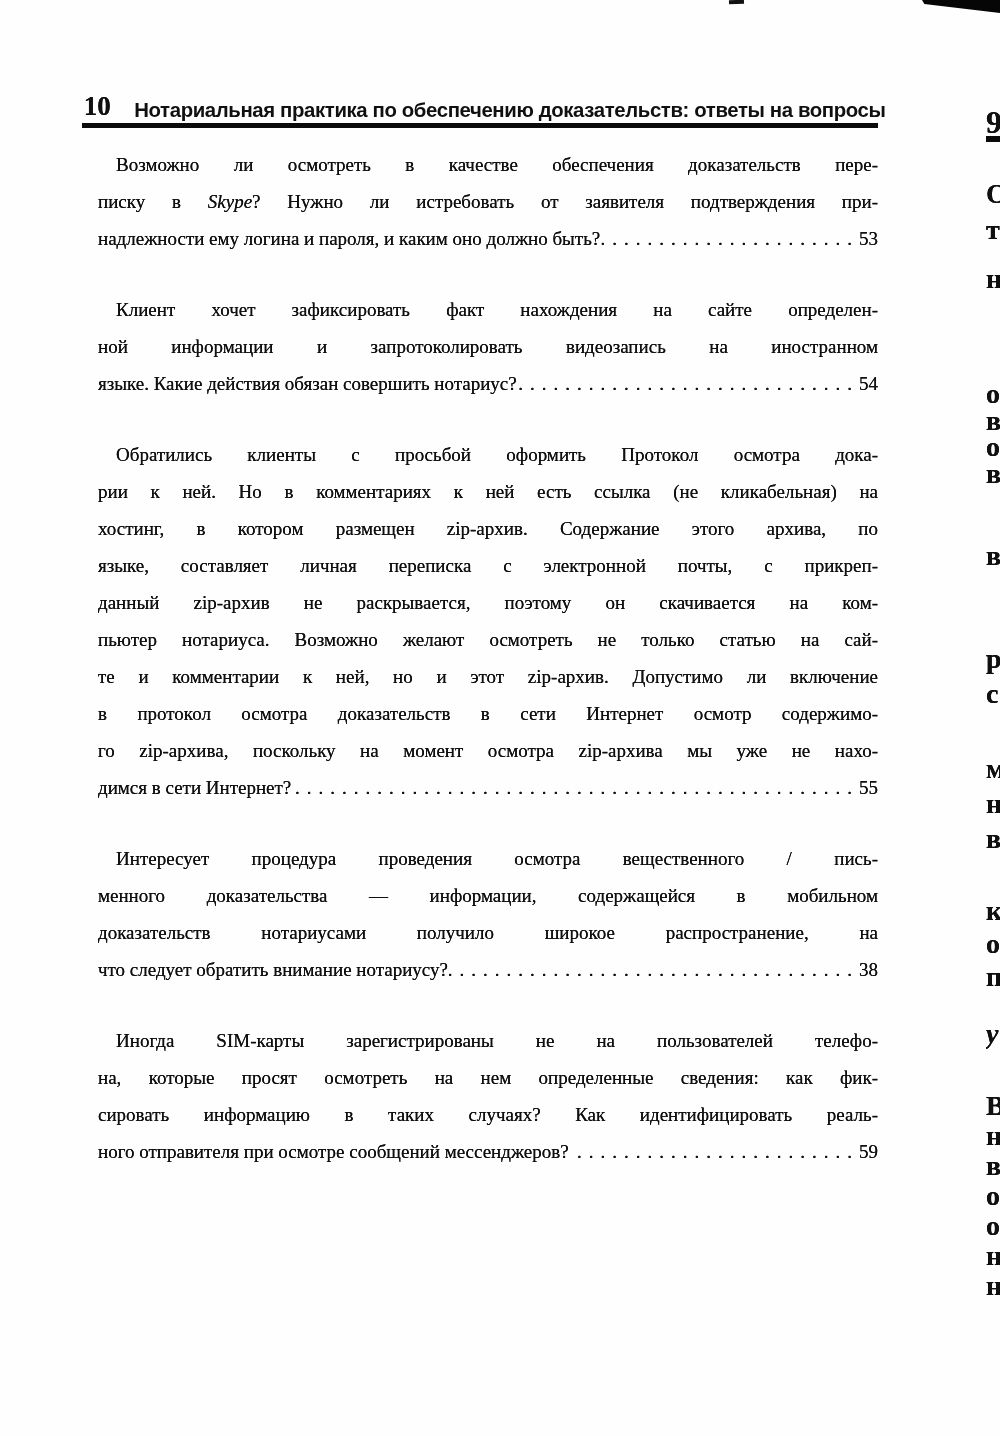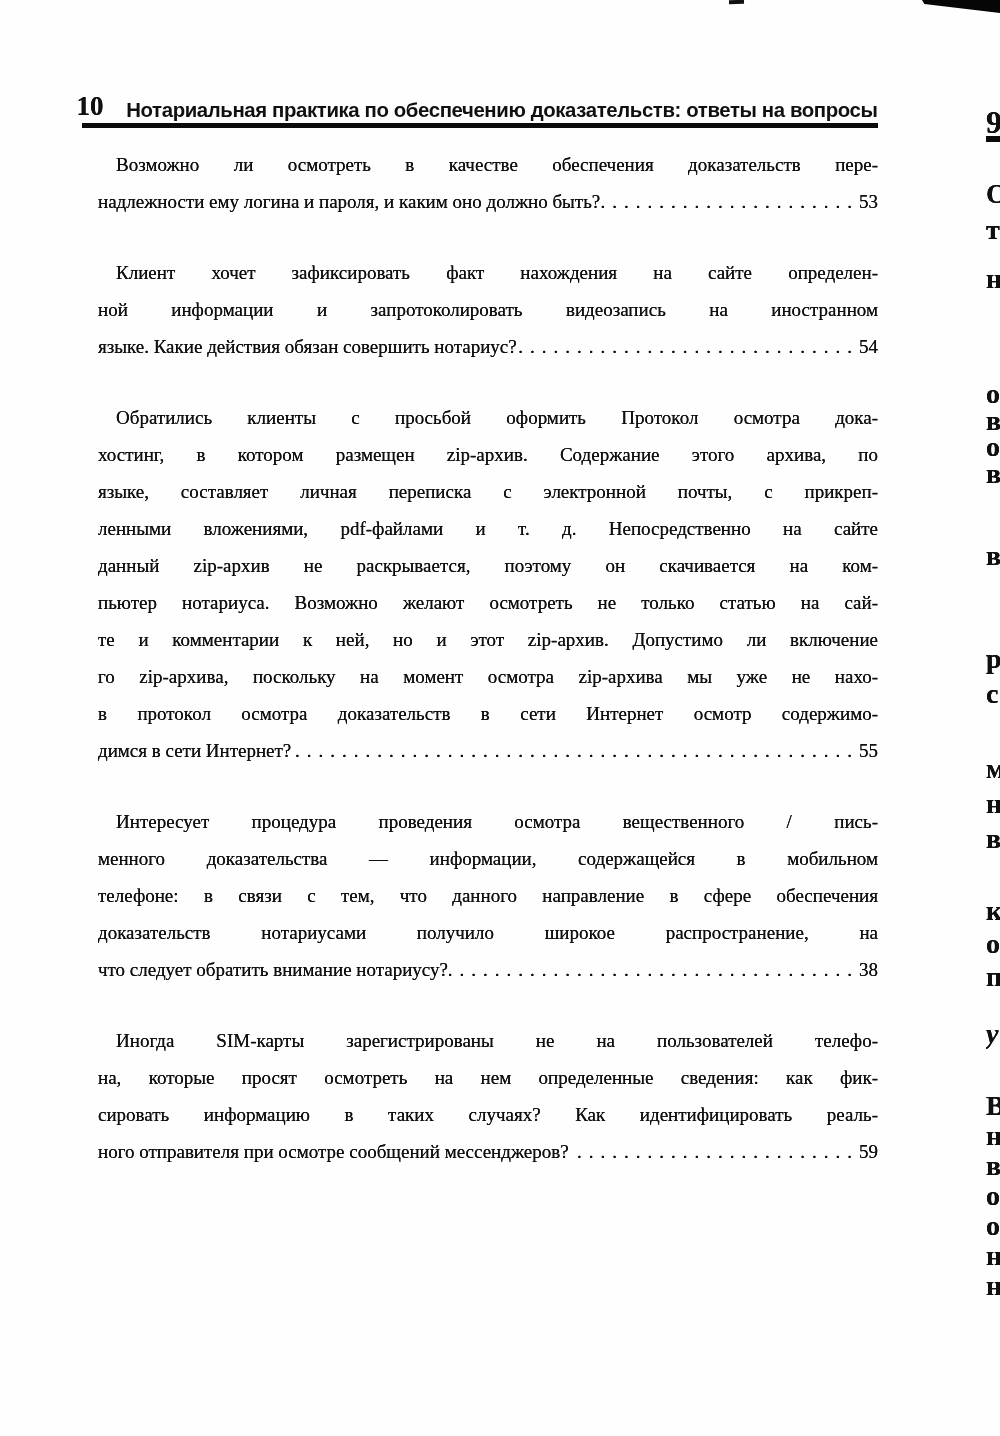--- a/index.html
+++ b/index.html
@@ -32,21 +32,21 @@
   }
 
   
   .running-header {
     position: absolute;
     left: 82px; right: 122px; top: 94px;
     height: 34px;
     border-bottom: 5px solid #0b0b0b;
     display: flex;
     align-items: flex-end;
-    justify-content: flex-end;
+    justify-content: center;
     padding-bottom: 3px;
   }
   .page-num {
     font-weight: bold;
     font-size: 27px;
     line-height: 1;
     padding-left: 9px;
     text-shadow: 0 0 0.5px #000;
   }
   .header-title {
@@ -124,55 +124,55 @@
   <div class="top-speck"></div>
 
   <header class="running-header">
     <span class="page-num">10</span>
     <span class="header-title">Нотариальная практика по обеспечению доказательств: ответы на вопросы</span>
   </header>
 
   <main class="toc" id="toc">
       <div class="entry">
         <div class="line first">Возможно ли осмотреть в качестве обеспечения доказательств пере-</div>
+        <div class="line"><span>писку в </span><i>Skype</i><span>? Нужно ли истребовать от заявителя подтверждения при-</span></div>
         <div class="line last">
           <span class="ll-text">надлежности ему логина и пароля, и каким оно должно быть?</span>
           <span class="leader">................................................................................</span>
           <span class="pgref">53</span>
         </div>
       </div>
       <div class="entry">
         <div class="line first">Клиент хочет зафиксировать факт нахождения на сайте определен-</div>
         <div class="line">ной информации и запротоколировать видеозапись на иностранном</div>
         <div class="line last">
           <span class="ll-text">языке. Какие действия обязан совершить нотариус?</span>
           <span class="leader">................................................................................</span>
           <span class="pgref">54</span>
         </div>
       </div>
       <div class="entry">
         <div class="line first">Обратились клиенты с просьбой оформить Протокол осмотра дока-</div>
+        <div class="line">рии к ней. Но в комментариях к ней есть ссылка (не кликабельная) на</div>
         <div class="line">хостинг, в котором размещен zip-архив. Содержание этого архива, по</div>
         <div class="line">языке, составляет личная переписка с электронной почты, с прикреп-</div>
-        <div class="line">ленными вложениями, pdf-файлами и т. д. Непосредственно на сайте</div>
         <div class="line">данный zip-архив не раскрывается, поэтому он скачивается на ком-</div>
         <div class="line">пьютер нотариуса. Возможно желают осмотреть не только статью на сай-</div>
         <div class="line">те и комментарии к ней, но и этот zip-архив. Допустимо ли включение</div>
+        <div class="line">в протокол осмотра доказательств в сети Интернет осмотр содержимо-</div>
         <div class="line">го zip-архива, поскольку на момент осмотра zip-архива мы уже не нахо-</div>
-        <div class="line">в протокол осмотра доказательств в сети Интернет осмотр содержимо-</div>
         <div class="line last">
           <span class="ll-text">димся в сети Интернет?</span>
           <span class="leader">................................................................................</span>
           <span class="pgref">55</span>
         </div>
       </div>
       <div class="entry">
         <div class="line first">Интересует процедура проведения осмотра вещественного / пись-</div>
         <div class="line">менного доказательства — информации, содержащейся в мобильном</div>
-        <div class="line">телефоне: в связи с тем, что данного направление в сфере обеспечения</div>
         <div class="line">доказательств нотариусами получило широкое распространение, на</div>
         <div class="line last">
           <span class="ll-text">что следует обратить внимание нотариусу?</span>
           <span class="leader">................................................................................</span>
           <span class="pgref">38</span>
         </div>
       </div>
       <div class="entry">
         <div class="line first">Иногда SIM-карты зарегистрированы не на пользователей телефо-</div>
         <div class="line">на, которые просят осмотреть на нем определенные сведения: как фик-</div>

